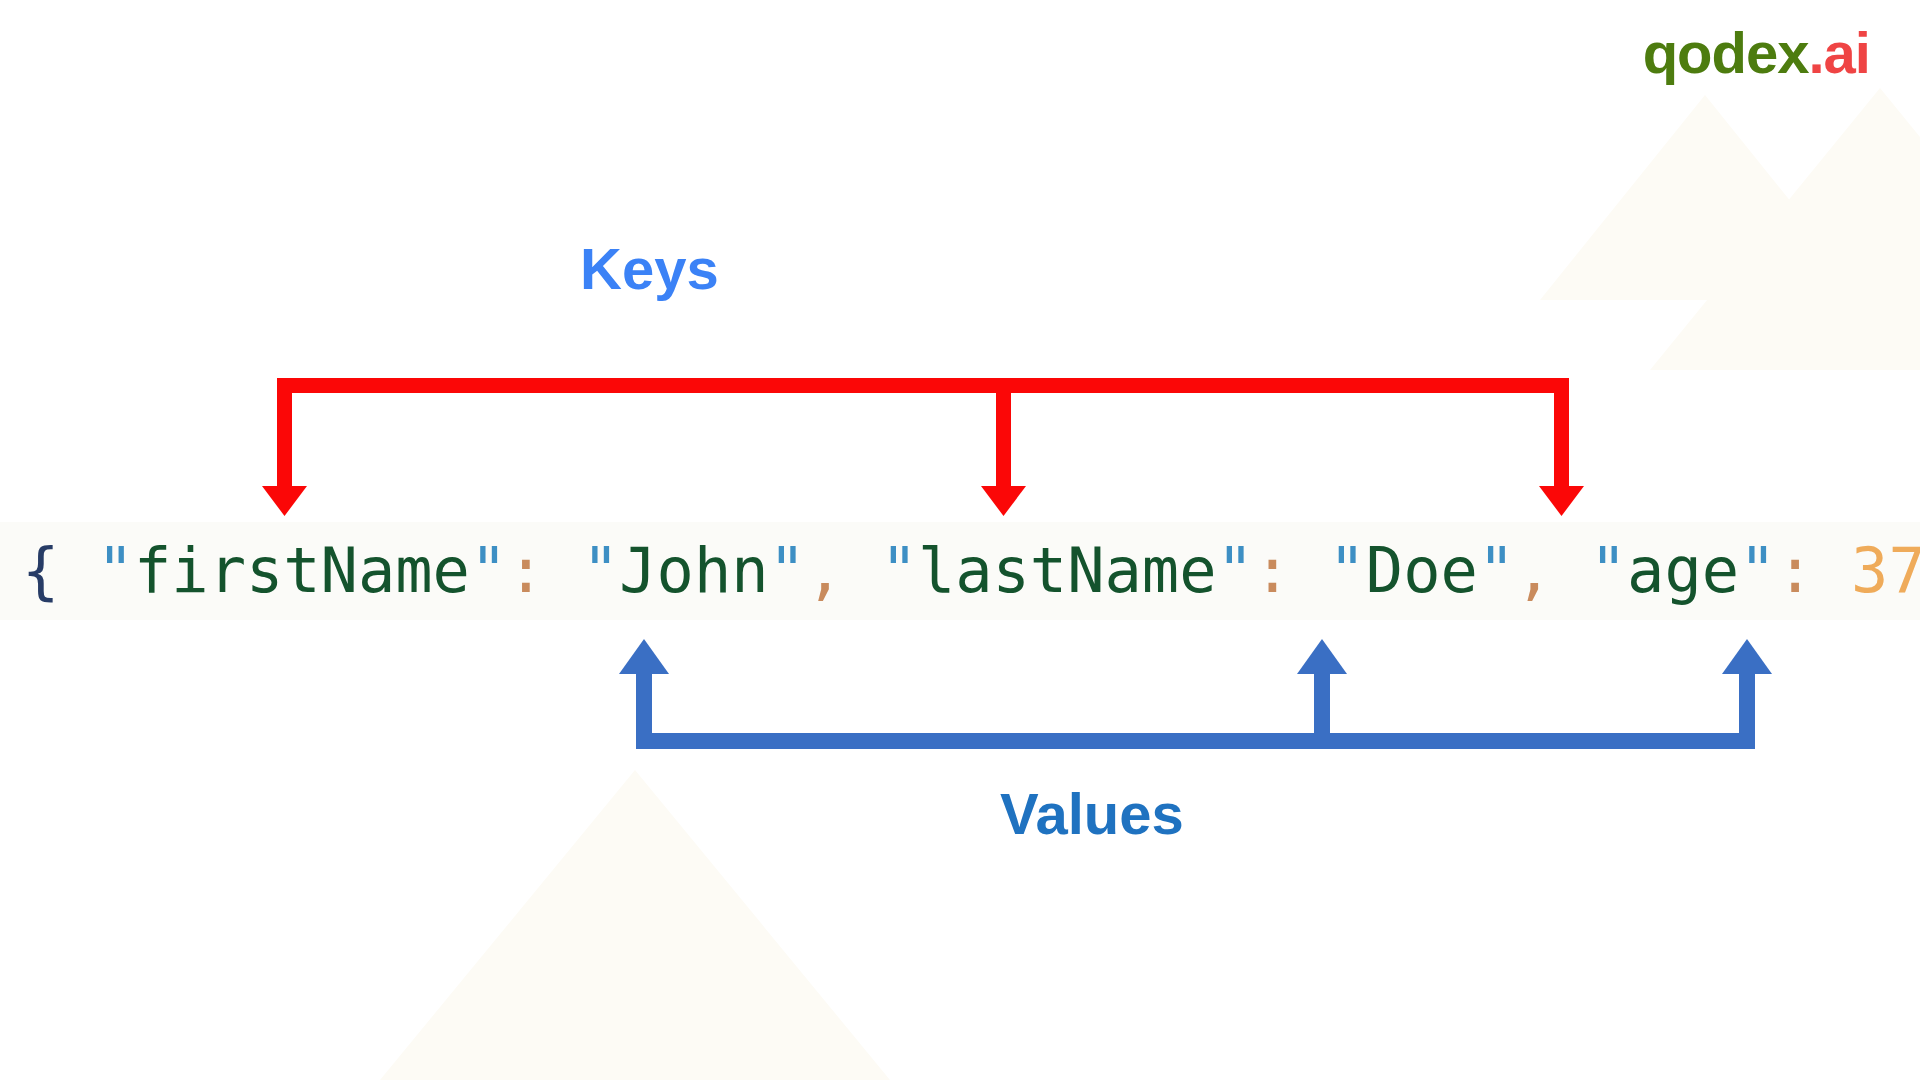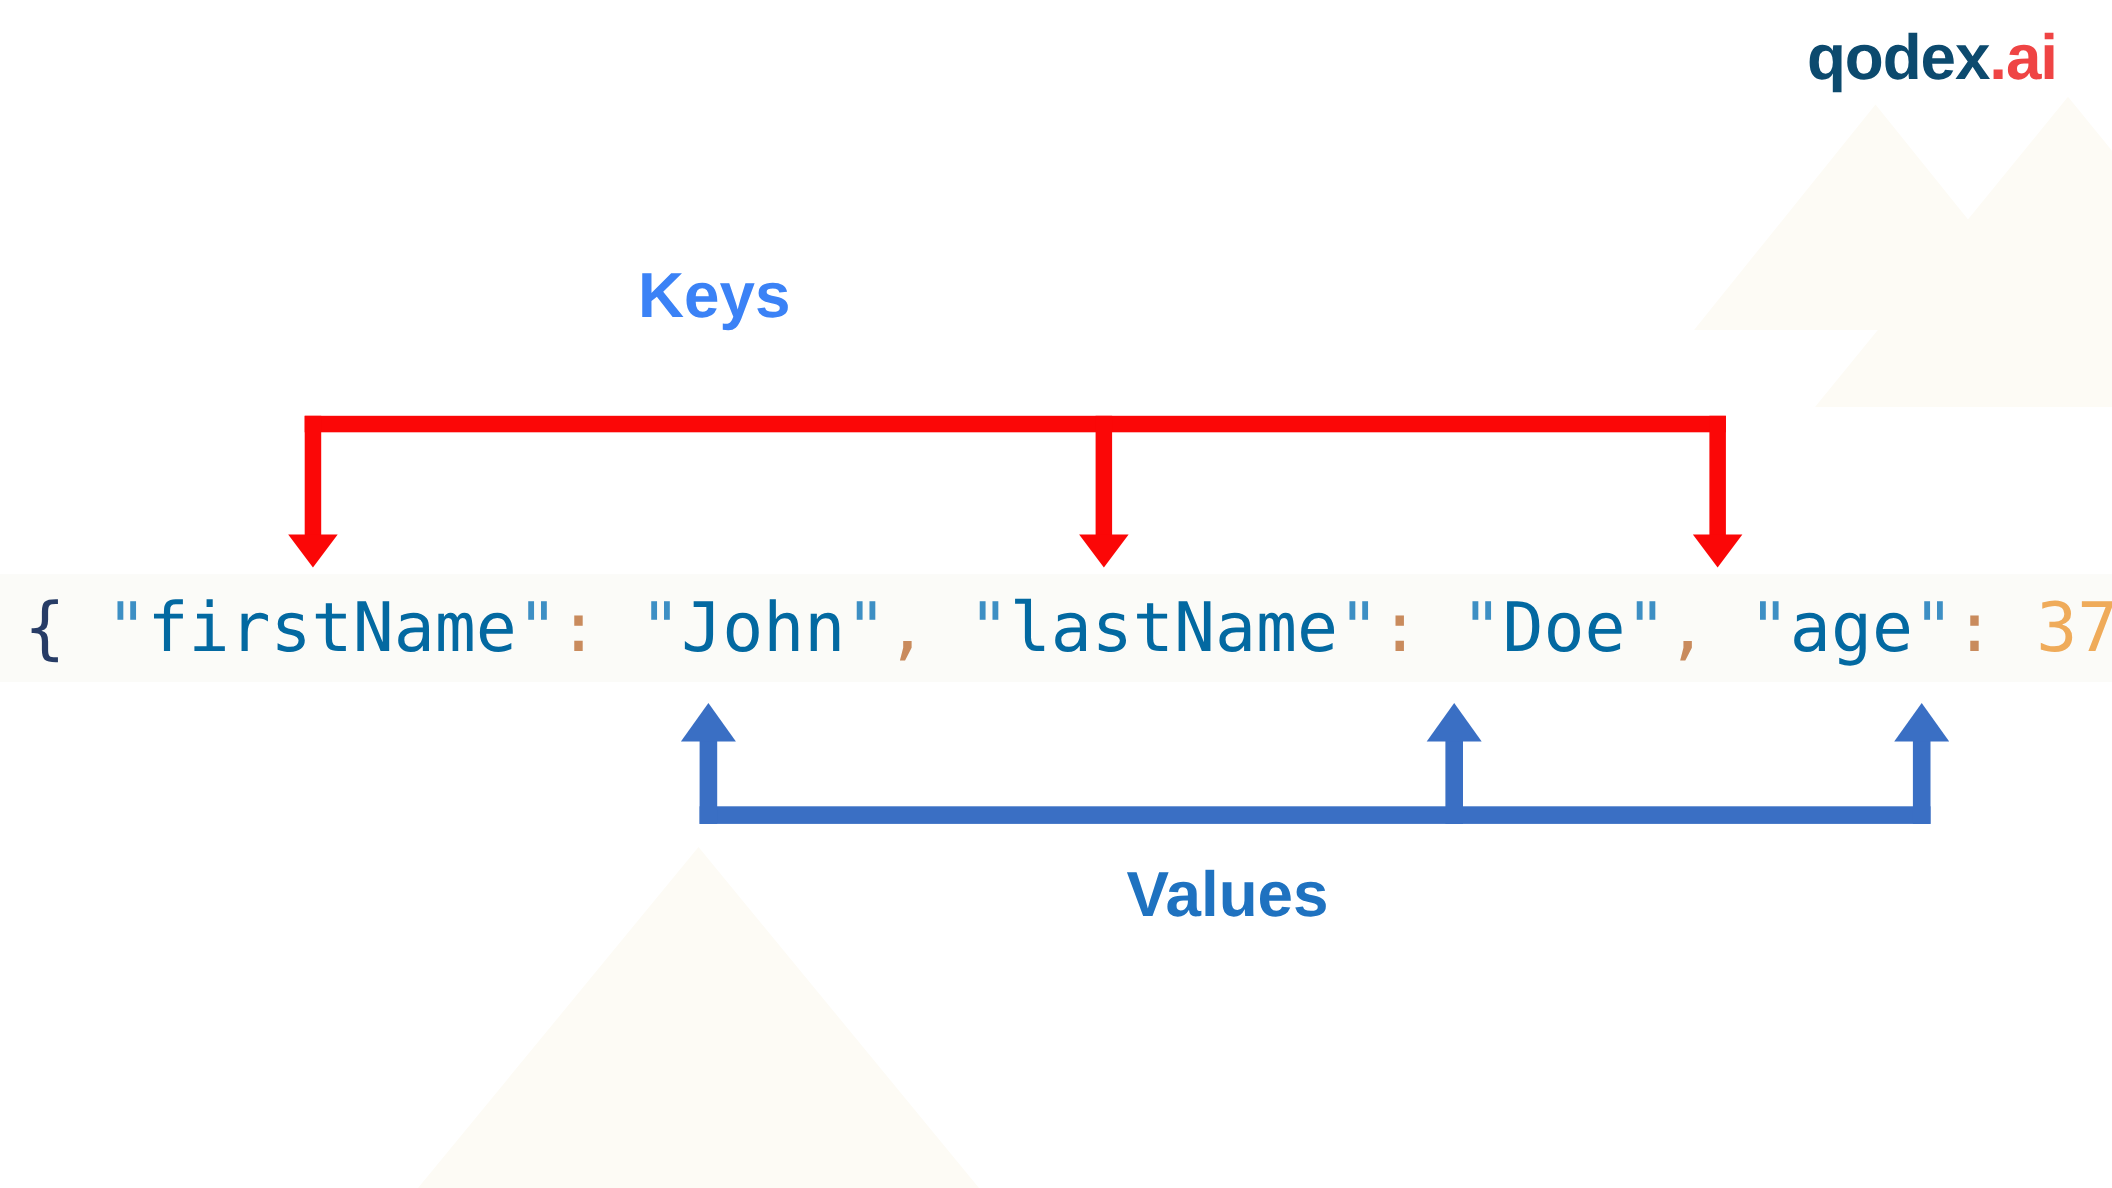--- a/index.html
+++ b/index.html
@@ -46,33 +46,33 @@
     position: absolute;
     right: 50px;
     top: 24px;
     font-size: 58px;
     font-weight: 700;
     letter-spacing: -1px;
     line-height: 1;
     white-space: nowrap;
     user-select: none;
   }
-  #logo .brand-main { color: #0c4a6e; }
+  #logo .brand-main { color: #4d7c0f; }
   #logo .brand-suffix { color: #ef4444; }
 
   
   .caption {
     position: absolute;
     font-size: 58px;
     font-weight: 600;
     line-height: 1;
     white-space: nowrap;
   }
   #keys-caption   { left: 580px;  top: 240px; color: #3b82f6; }
-  #values-caption { left: 1000px; top: 785px; color: #1f72c0; margin-left: 24px; }
+  #values-caption { left: 1000px; top: 785px; color: #1f72c0; }
 
   
   #keys-bracket {
     position: absolute;
     left: 0;
     top: 360px;
     width: 1920px;
     height: 170px;
   }
   
@@ -98,21 +98,21 @@
   #json-line {
     font-family: "DejaVu Sans Mono", "Liberation Mono", monospace;
     font-size: 62px;
     line-height: 1;
     white-space: pre;
     letter-spacing: 0px;
     padding-left: 22px;
   }
   .tok-brace  { color: #273c66; }
   .tok-quote  { color: #3d8fc4; }
-  .tok-str    { color: #0369a1; }
+  .tok-str    { color: #14532d; }
   .tok-punct  { color: #c98b5d; }
   .tok-num    { color: #efab5a; }
   .tok-space  { color: transparent; }
 </style>
 </head>
 <body>
 
 <div id="stage">
 
   <div class="wm" id="wm-left"></div>

